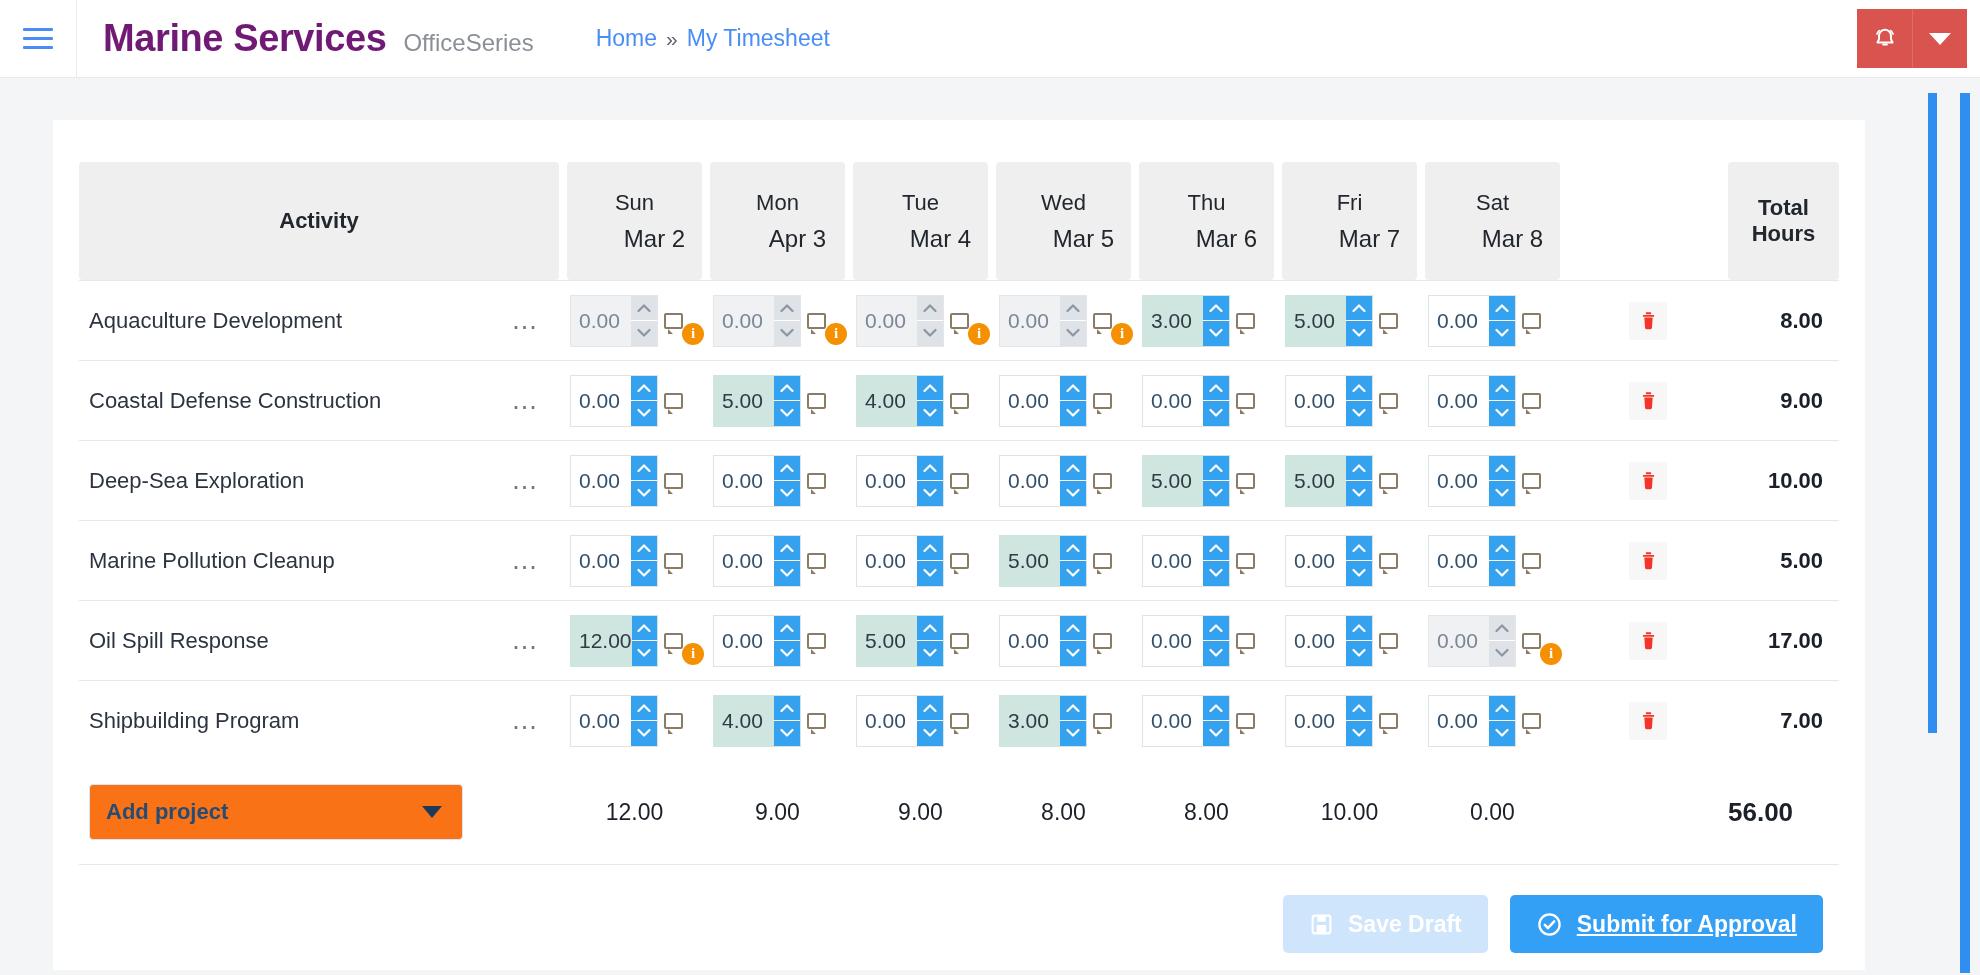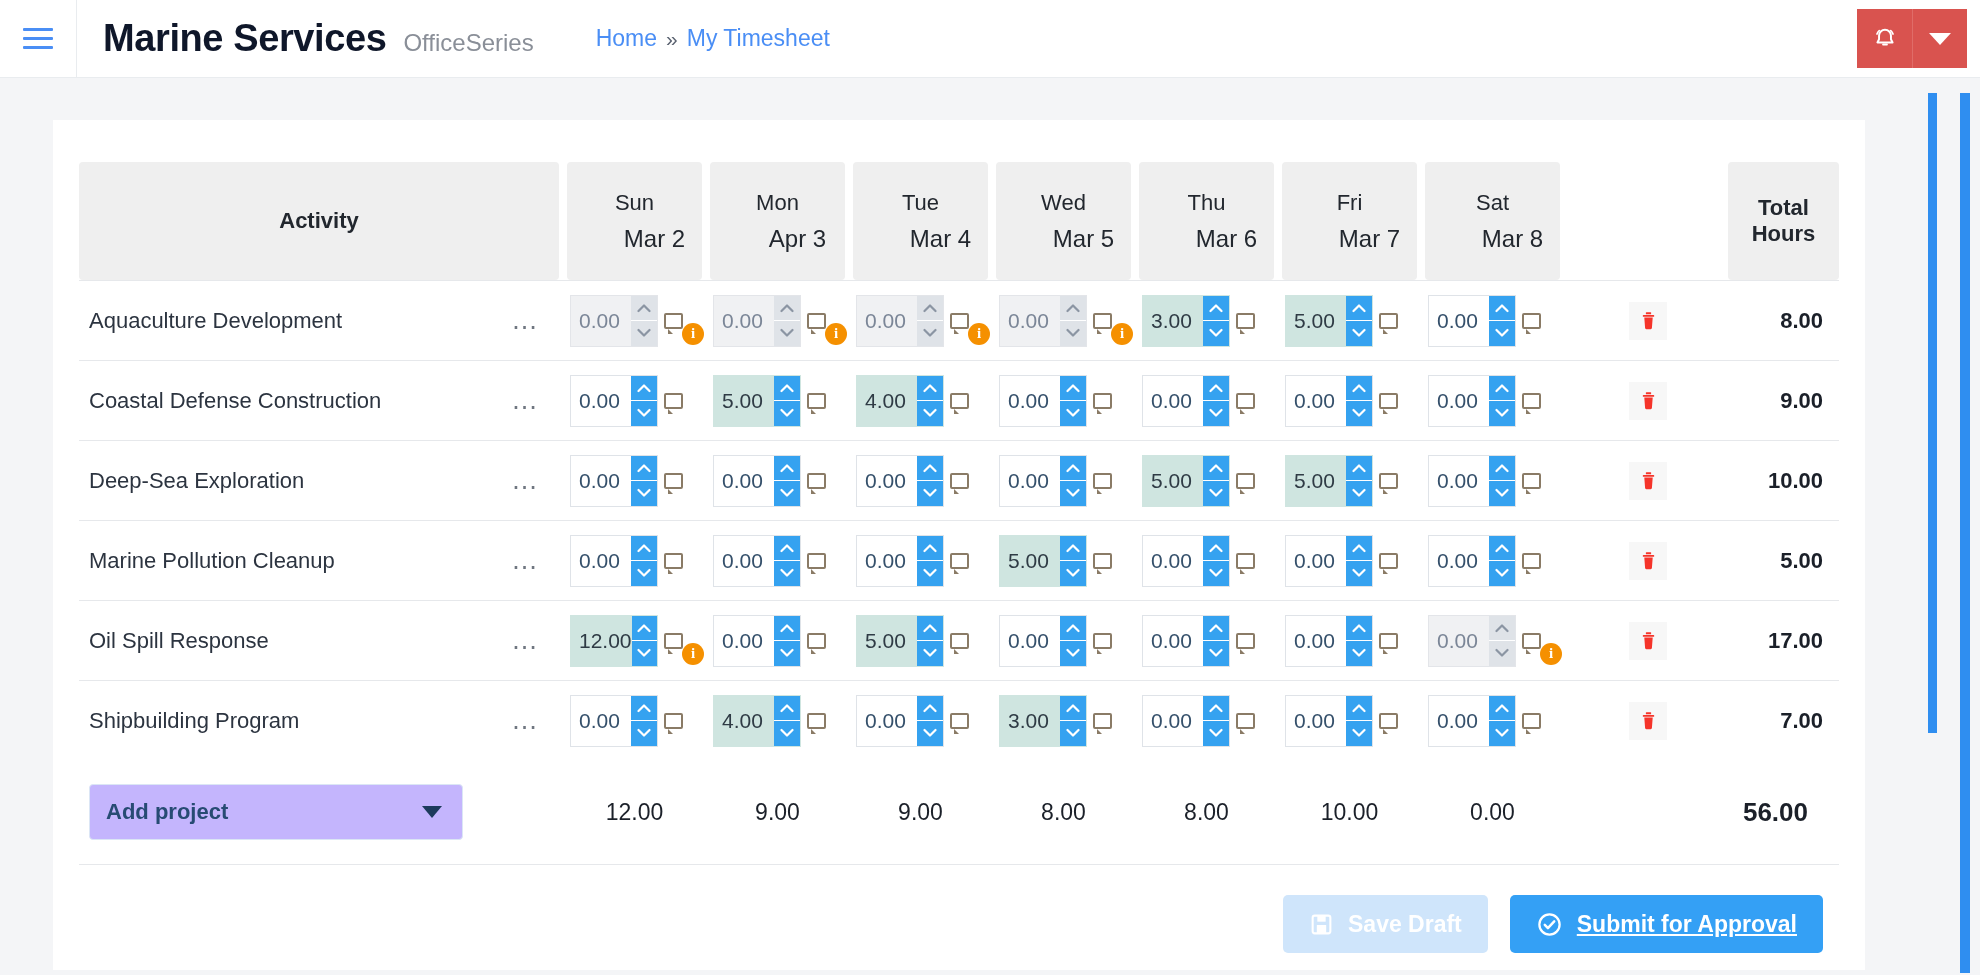--- a/index.html
+++ b/index.html
@@ -31,21 +31,21 @@
     background: #4a8ef5; border-radius: 1px;
   }
   .brand-divider {
     width: 1px; height: 78px; background: #e9ecef;
   }
   .brand {
     display: flex; align-items: baseline; gap: 17px;
     padding-left: 26px;
   }
   .brand-title {
-    font-size: 38px; font-weight: bold; color: #0f172a;
+    font-size: 38px; font-weight: bold; color: #701a75;
     letter-spacing: -0.4px;
   }
   .brand-sub {
     font-size: 24px; color: #8a8f98; font-weight: normal;
   }
   .breadcrumb {
     margin-left: 62px;
     display: flex; align-items: center; gap: 9px;
     font-size: 23px;
   }
@@ -196,25 +196,25 @@
     width: 38px; height: 38px;
     display: inline-flex; align-items: center; justify-content: center;
     background: #f7f7f7;
     cursor: pointer;
   }
   td.c-total { text-align: right; padding-right: 16px; vertical-align: middle; font-size: 22px; font-weight: bold; color: #1b2029; }
 
   
   tr.totals td { padding-top: 24px; padding-bottom: 24px; vertical-align: middle; }
   tr.totals td.tot-day { text-align: center; font-size: 23px; color: #1b2029; font-weight: normal; }
-  tr.totals td.tot-grand { text-align: center; padding-right: 16px; font-size: 26px; font-weight: bold; color: #1b2029; }
+  tr.totals td.tot-grand { text-align: left; padding-right: 16px; font-size: 26px; font-weight: bold; color: #1b2029; }
 
   .add-project {
     width: 374px; height: 56px;
-    background: #c4b5fd;
+    background: #f97316;
     border: 1px solid #dbe6f5;
     border-radius: 4px;
     display: flex; align-items: center; justify-content: space-between;
     padding: 0 20px 0 16px;
     cursor: pointer;
   }
   .add-project-label { font-size: 22px; color: #274b73; font-weight: bold; }
   .add-caret {
     width: 0; height: 0;
     border-left: 10px solid transparent;

